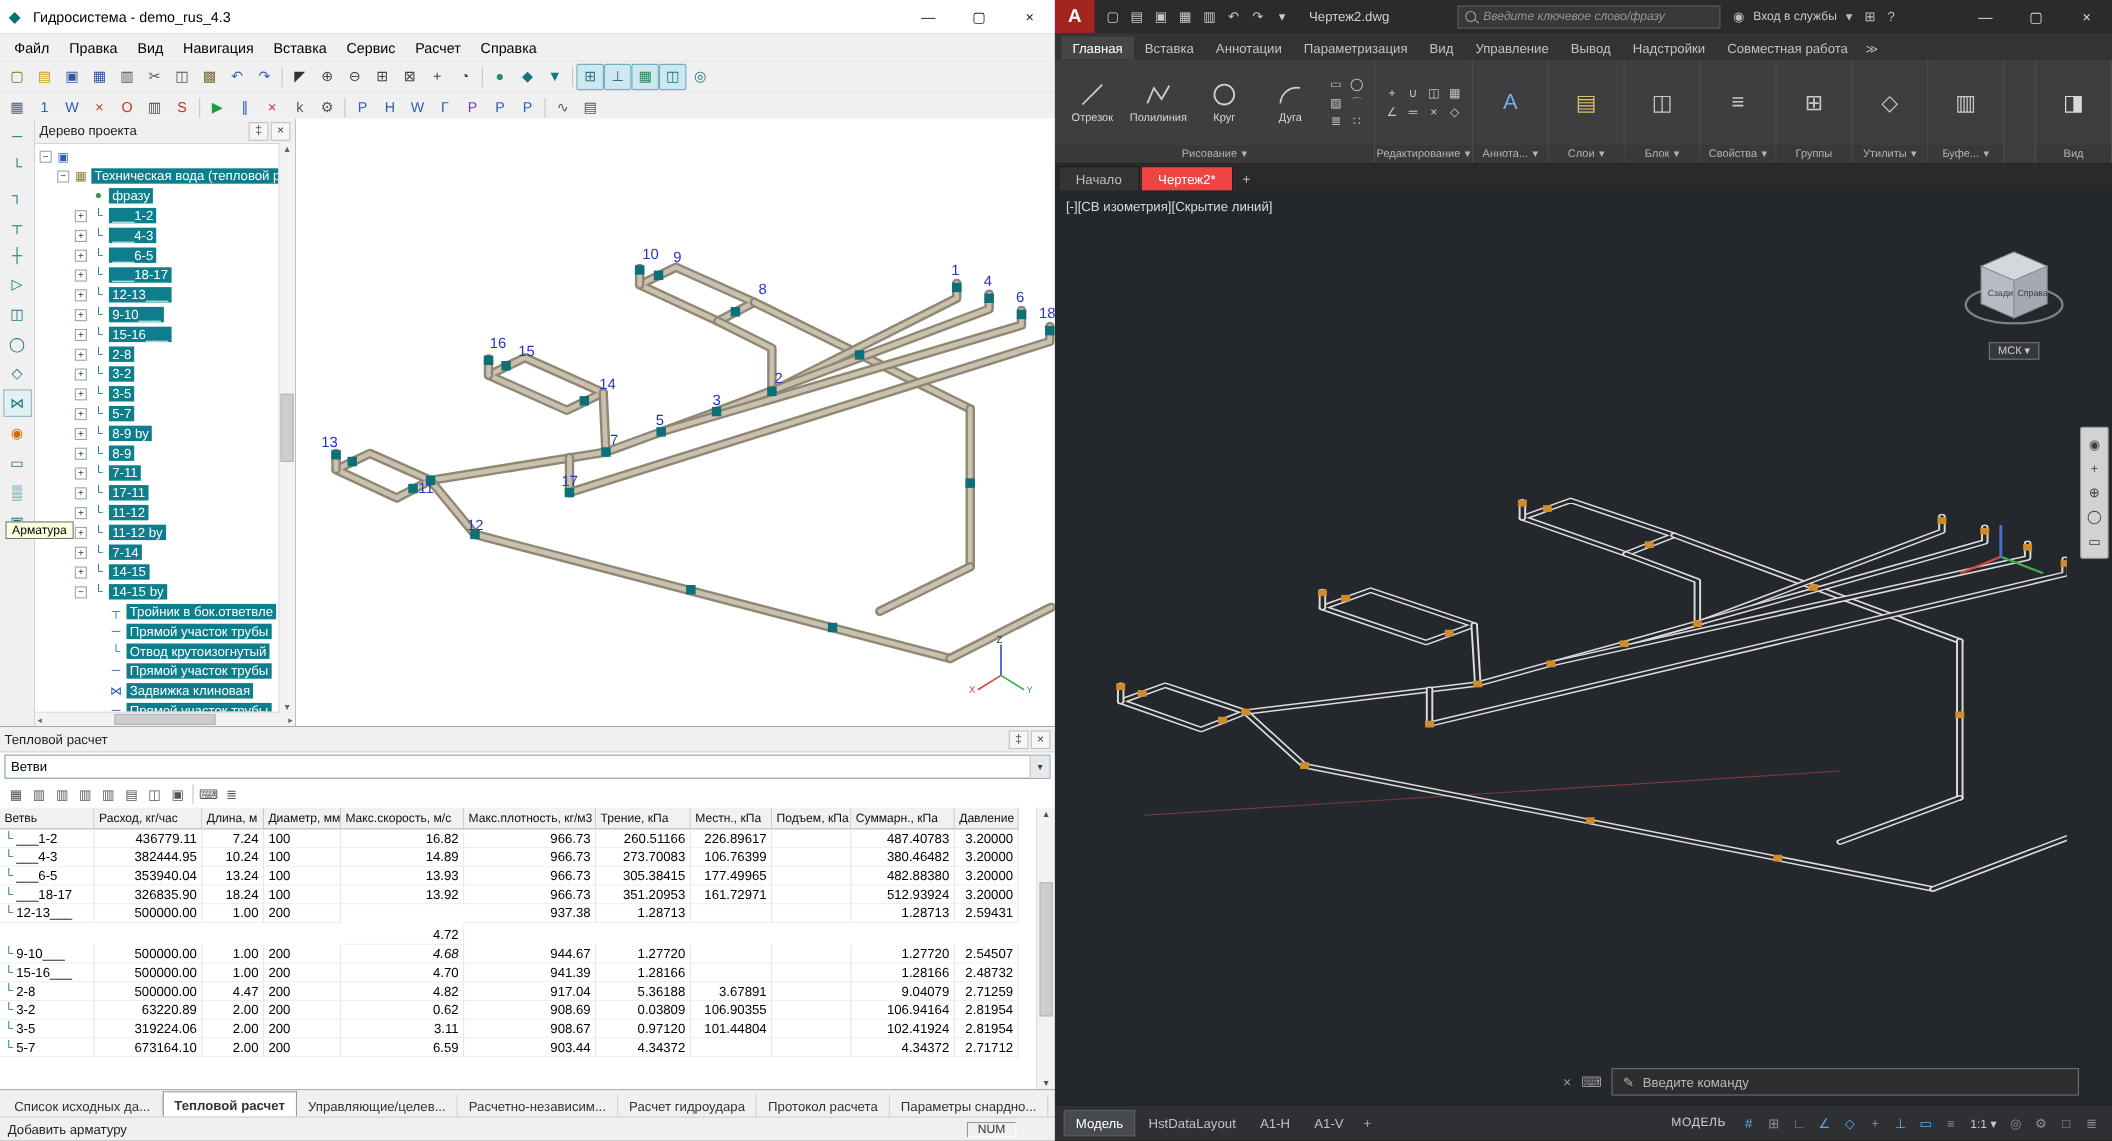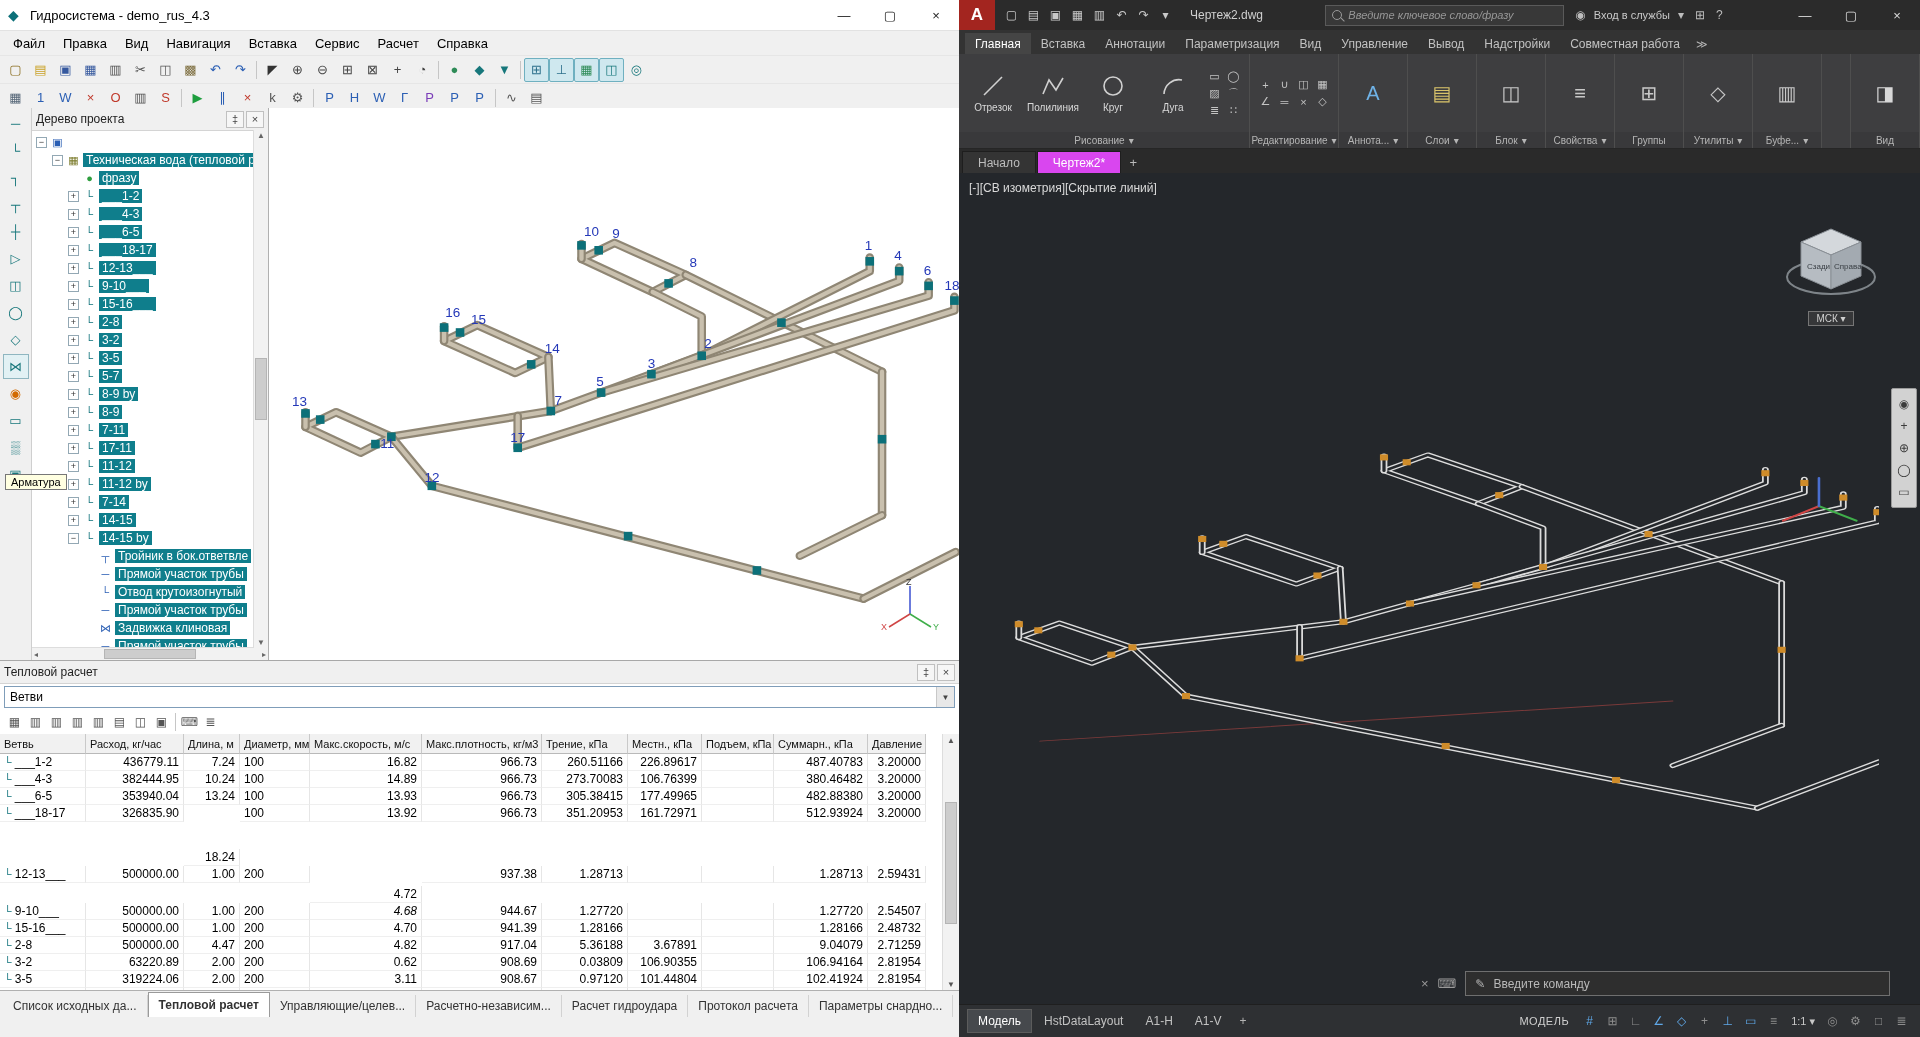--- a/index.html
+++ b/index.html
@@ -81,21 +81,21 @@
   .rp-label{height:16px;font-size:10px;color:#b5b5b5;display:flex;align-items:center;justify-content:center;gap:4px;background:#39393b;}
   .bigbtn{width:54px;display:flex;flex-direction:column;align-items:center;gap:3px;font-size:10px;color:#d8d8d8;text-align:center;}
   .bigbtn svg{width:26px;height:26px;}
   .bb-glyph{width:28px;height:26px;display:flex;align-items:center;justify-content:center;font-size:20px;}
   .minigrid{display:grid;gap:2px;font-size:11px;color:#c4c4c4;}
   .mg2{grid-template-columns:repeat(2,17px);}
   .mg4{grid-template-columns:repeat(4,17px);}
   .mgi{width:17px;height:15px;display:flex;align-items:center;justify-content:center;}
   .a-ftabs{height:25px;background:#2a2a2a;display:flex;align-items:flex-end;padding-left:3px;}
   .ftab{padding:4px 15px;font-size:12px;background:#343434;color:#bdbdbd;border:1px solid #1e1e1e;border-bottom:none;margin-right:1px;}
-  .ftab.active{background:#d946ef;color:#fff;}
+  .ftab.active{background:#ef4444;color:#fff;}
   .fplus{width:22px;text-align:center;color:#bbb;padding-bottom:4px;font-size:13px;}
   .a-canvas{position:absolute;top:173px;left:0;right:0;bottom:32px;background:#24272b;overflow:hidden;}
   .vp-label{position:absolute;top:8px;left:10px;color:#dadada;font-size:12px;}
   .viewcube{position:absolute;right:34px;top:42px;width:110px;text-align:center;}
   .wcsbox{display:inline-block;margin-top:5px;border:1px solid #767676;color:#cfcfcf;font-size:10px;padding:1px 7px;background:rgba(70,70,70,.55);}
   .a-nav{position:absolute;right:3px;top:215px;width:24px;background:#d2d2d2;border:1px solid #9a9a9a;border-radius:2px;display:flex;flex-direction:column;align-items:center;gap:8px;padding:8px 0;color:#3c3c3c;font-size:12px;}
   #pipes-right{position:absolute;left:16px;top:148px;width:904px;height:548px;}
   .a-cmd{position:absolute;bottom:9px;left:462px;right:30px;height:25px;display:flex;align-items:center;gap:9px;}
   .cmd-ic{color:#9a9a9a;font-size:13px;}
   .cmdbar{flex:1;height:25px;background:#2e2e2e;border:1px solid #6f6f6f;display:flex;align-items:center;gap:8px;padding:0 9px;color:#b9b9b9;box-sizing:border-box;}
@@ -582,21 +582,21 @@
           <div class="dt-cell num" style="width: 72px; flex: 0 0 auto;"></div>
           <div class="dt-cell num" style="width: 94px; flex: 0 0 auto;">482.88380</div>
           <div class="dt-cell num" style="width: 58px; flex: 0 0 auto;">3.20000</div>
         </div>
         <div class="dt-row">
           <div class="dt-cell" style="width: 86px; flex: 0 0 auto;">
             <span class="rowicon">└</span>
             <span>___18-17</span>
           </div>
           <div class="dt-cell num" style="width: 98px; flex: 0 0 auto;">326835.90</div>
-          <div class="dt-cell num" style="width: 56px; flex: 0 0 auto; margin-top: 44px;">18.24</div>
+          <div class="dt-cell num" style="width: 56px; flex: 0 0 auto;">18.24</div>
           <div class="dt-cell" style="width: 70px; flex: 0 0 auto;">100</div>
           <div class="dt-cell num" style="width: 112px; flex: 0 0 auto;">13.92</div>
           <div class="dt-cell num" style="width: 120px; flex: 0 0 auto;">966.73</div>
           <div class="dt-cell num" style="width: 86px; flex: 0 0 auto;">351.20953</div>
           <div class="dt-cell num" style="width: 74px; flex: 0 0 auto;">161.72971</div>
           <div class="dt-cell num" style="width: 72px; flex: 0 0 auto;"></div>
           <div class="dt-cell num" style="width: 94px; flex: 0 0 auto;">512.93924</div>
           <div class="dt-cell num" style="width: 58px; flex: 0 0 auto;">3.20000</div>
         </div>
         <div class="dt-row">
@@ -721,20 +721,24 @@
 
   <div class="h-tabs" id="h-tabs">
       <div class="htab">Список исходных да...</div>
       <div class="htab active">Тепловой расчет</div>
       <div class="htab">Управляющие/целев...</div>
       <div class="htab">Расчетно-независим...</div>
       <div class="htab">Расчет гидроудара</div>
       <div class="htab">Протокол расчета</div>
       <div class="htab">Параметры снардно...</div>
     </div>
+  <div class="h-status">
+    <span>Добавить арматуру</span>
+    <span class="numbox">NUM</span>
+  </div>
   <div class="h-tooltip">Арматура</div>
 </div>
 
 <div class="win" id="app-acad">
   <div class="a-titlebar dark">
     <div class="a-logo">A</div>
     <div class="a-qat" id="a-qat">
         <span class="qib">▢</span>
         <span class="qib">▤</span>
         <span class="qib">▣</span>

